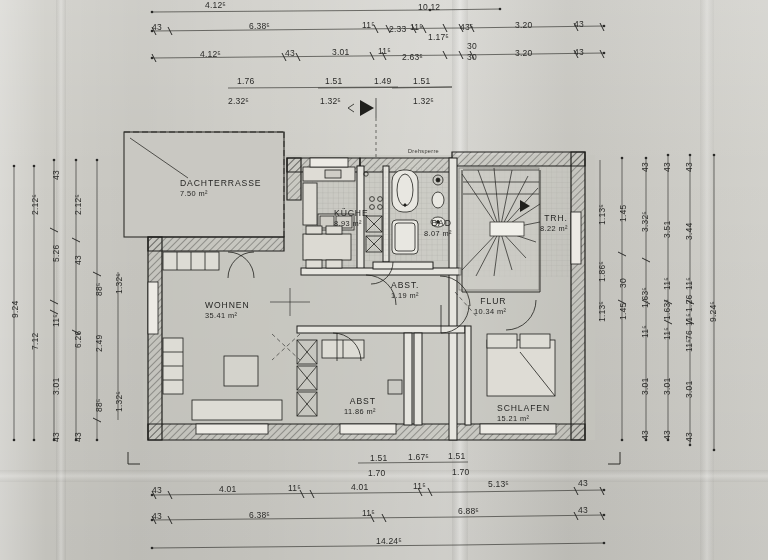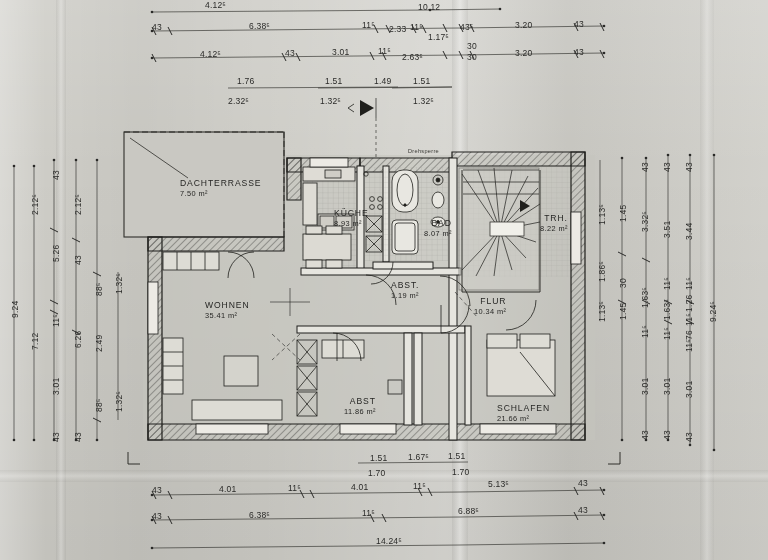--- a/index.html
+++ b/index.html
@@ -397,21 +397,21 @@
   <div class="roomlbl" style="left:205px;top:300px;">
     <span class="nm">WOHNEN</span>
     <span class="ar">35.41 m²</span>
   </div>
   <div class="roomlbl" style="left:344px;top:396px;">
     <span class="nm">ABST</span>
     <span class="ar">11.86 m²</span>
   </div>
   <div class="roomlbl" style="left:497px;top:403px;">
     <span class="nm">SCHLAFEN</span>
-    <span class="ar">21.66 m²</span>
+    <span class="ar">15.21 m²</span>
   </div>
 
   <div class="dimtxt" style="left:205px;top:0px;">4.12⁵</div>
   <div class="dimtxt" style="left:418px;top:2px;">10.12</div>
 
   <div class="dimtxt" style="left:152px;top:22px;">43</div>
   <div class="dimtxt" style="left:249px;top:21px;">6.38⁵</div>
   <div class="dimtxt" style="left:362px;top:20px;">11⁵</div>
   <div class="dimtxt" style="left:389px;top:24px;">2.33</div>
   <div class="dimtxt" style="left:410px;top:22px;">11⁵</div>

